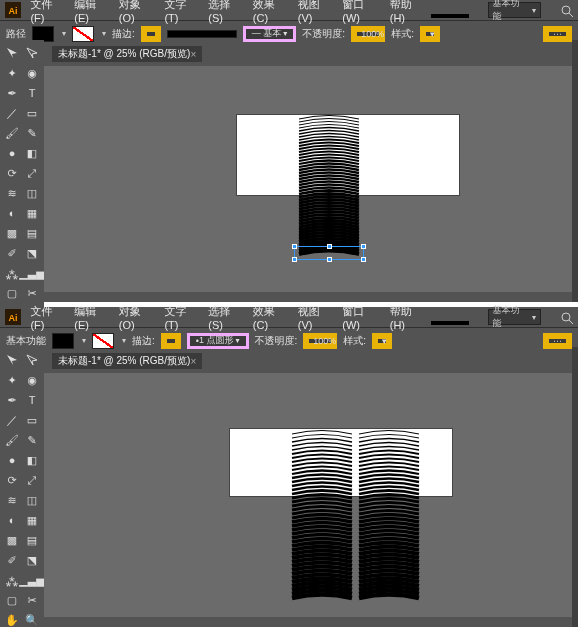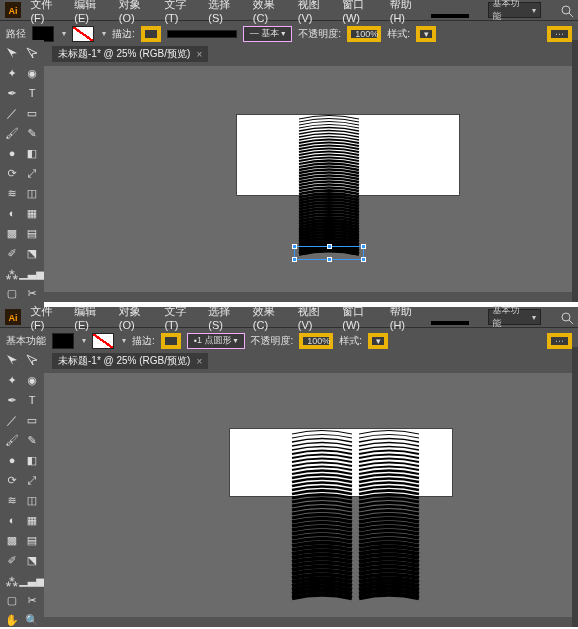--- a/index.html
+++ b/index.html
@@ -11,24 +11,24 @@
   .app-icon { width: 18px; height: 18px; display: inline-flex; align-items:center; justify-content:center; margin-right:4px; }
   .menuitem { padding: 2px 4px; color: #e8e8e8; font-size: 11px; cursor: default; }
   .menubar-right { margin-left: auto; display: flex; align-items: flex-end; gap: 19px; }
   .dropdown-btn { background:#3a3a3a; border:1px solid #222; height:16px; min-width:50px; font-size:9px; color:#ccc; display:flex; align-items:center; padding:0 4px; gap:4px;}
   .optbar { height: 26px; background: #535353; border-top: 1px solid #2f2f2f; display: flex; align-items: center; padding: 0 6px; gap: 6px; }
   .optlabel { font-size: 10px; color:#e0e0e0; }
   .swatch { width: 22px; height: 16px; background: #000; border: 1px solid #222; }
   .swatch.none { background: #fff; position:relative; }
   .swatch.none::after { content:''; position:absolute; inset:0; background: linear-gradient(to top right, transparent 45%, red 45%, red 55%, transparent 55%); }
   .stroke-bar { width: 70px; height: 8px; background: linear-gradient(to right, #000 0%, #000 100%); border:1px solid #222; }
-  .field { background: #3a3a3a; border:4px solid #eab308; height:16px; color:#ddd; font-size:9px; padding:0 4px; display:flex; align-items:center; }
+  .field { background: #3a3a3a; border:6px solid #eab308; height:16px; color:#ddd; font-size:9px; padding:0 4px; display:flex; align-items:center; }
   .btn-group { display:flex; gap:6px; }
-  .pillbtn { background:#3a3a3a; border:1px solid #f0abfc; height:16px; padding:0 6px; font-size:9px; color:#ddd; display:flex; align-items:center; }
-  .tabbar { height: 16px; background:#3a3a3a; display:flex; align-items:center; padding:0 6px; gap:6px; margin: 0 6px 0 52px; width: fit-content;}
+  .pillbtn { background:#3a3a3a; border:3px solid #f0abfc; height:16px; padding:0 6px; font-size:9px; color:#ddd; display:flex; align-items:center; }
+  .tabbar { height: 16px; background:#3a3a3a; display:flex; align-items:center; padding:0 6px; gap:0; margin: 0 6px 0 52px; width: fit-content;}
   .tabtext { font-size: 10px; color:#eee; }
   .close-x { font-size:10px; color:#aaa; }
   .workarea { position: absolute; left: 44px; right: 6px; top: 66px; bottom: 10px; background: #6b6b6b; }
   .canvas { position: absolute; background: #ffffff; box-shadow: 0 0 0 1px #444; }
   .toolbox { position:absolute; left:0; top:40px; width:44px; background:#535353; padding:4px 3px; }
   .toolbox.two { top: 40px; }
   .toolrows { display:grid; grid-template-columns: repeat(2, 18px); gap: 2px; }
   .tool { width:18px; height:18px; background:#535353; display:flex; align-items:center; justify-content:center; color:#ddd; font-size:11px; }
   .colorswap { width: 36px; height: 30px; position: relative; margin: 4px auto; }
   .colorswap .fg { width:20px; height:20px; background:#000; border:1px solid #ccc; position:absolute; left:0; top:0; }

